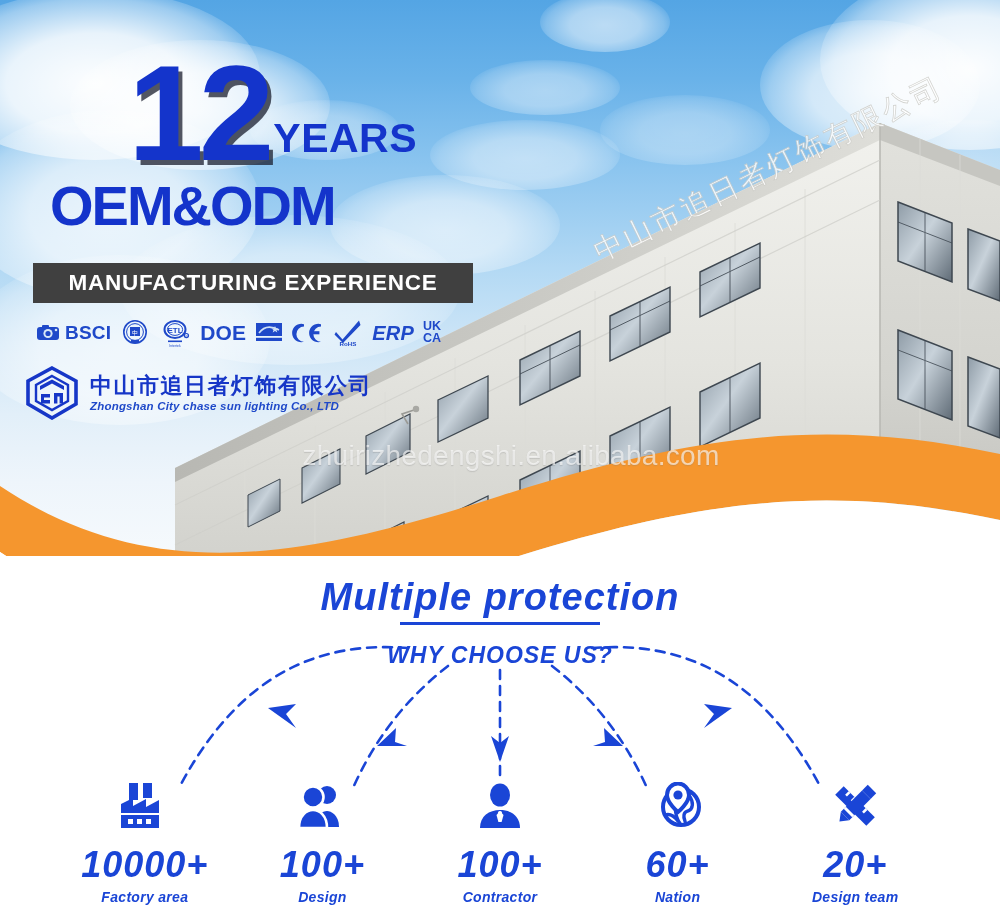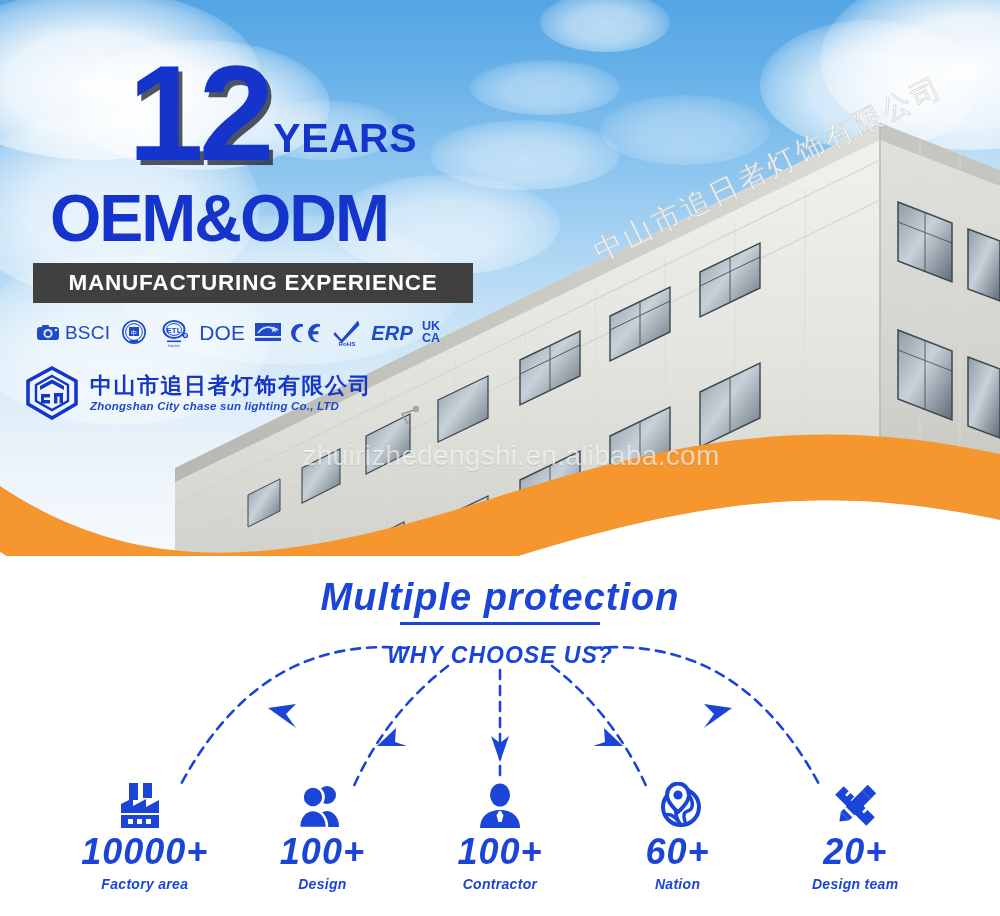--- a/index.html
+++ b/index.html
@@ -69,40 +69,40 @@
     color:#1434CB; letter-spacing:-5px;
     text-shadow:4px 5px 0 rgba(25,30,45,.75);
   }
   .years-word {
     font-family:"Liberation Sans", sans-serif;
     font-size:41px; font-weight:bold; color:#1434CB;
     letter-spacing:.5px; margin-left:4px; padding-bottom:16px;
   }
   .oem {
     position:absolute; left:50px; top:178px;
-    font-size:66px; font-weight:bold; color:#1434CB;
-    letter-spacing:-2px; line-height:1;margin-top:7px;
+    font-size:56px; font-weight:bold; color:#1434CB;
+    letter-spacing:-2px; line-height:1;
   }
   .mfg-bar {
     position:absolute; left:33px; top:263px;
     width:440px; height:40px;
     background:#404040;
     display:flex; align-items:center; justify-content:center;
   }
   .mfg-bar span {
     color:#ffffff; font-size:22.5px; font-weight:bold; letter-spacing:.8px;
   }
 
   
   .certs {
     position:absolute; left:36px; top:316px;
     display:flex; align-items:center; gap:9px; height:34px;
   }
   .cert { display:flex; align-items:center; color:#1f49c9; }
-  .cert-txt { font-size:19px; font-weight:normal; letter-spacing:.2px; color:#1f49c9; }
+  .cert-txt { font-size:19px; font-weight:bold; letter-spacing:.2px; color:#1f49c9; }
   .cert-txt.thin { font-weight:600;font-style:italic; }
   .ukca { font-size:12.5px; font-weight:bold; line-height:.95; color:#1f49c9; text-align:left;}
 
   
   .complogo { position:absolute; left:24px; top:366px; display:flex; align-items:center; gap:10px; }
   .comp-names { display:flex; flex-direction:column; gap:1px; }
   .comp-cn {
     font-size:22px; font-weight:bold; color:#1636c7;
     letter-spacing:1.5px; line-height:1.1;
   }
@@ -141,21 +141,21 @@
   
   .stats {
     position:absolute; left:0; top:222px; width:1000px; height:140px;
     display:flex; align-items:flex-start; justify-content:space-around;
     padding:0 56px;
   }
   .stat { display:flex; flex-direction:column; align-items:center; width:180px; }
   .stat-icon { height:52px; display:flex; align-items:flex-end; justify-content:center; }
   .stat-num {
     font-size:36px; font-weight:bold; color:#1a45d6;
-    font-style:italic; letter-spacing:1px; line-height:1.1; margin-top:2px;
+    font-style:italic; letter-spacing:1px; line-height:1.1; margin-top:15px;
   }
   .stat-lbl {
     font-size:14px; font-weight:bold; color:#1a45d6;
     font-style:italic; letter-spacing:.3px; margin-top:4px; white-space:nowrap;
   }
 </style>
 </head>
 <body>
 
 <div id="page">

